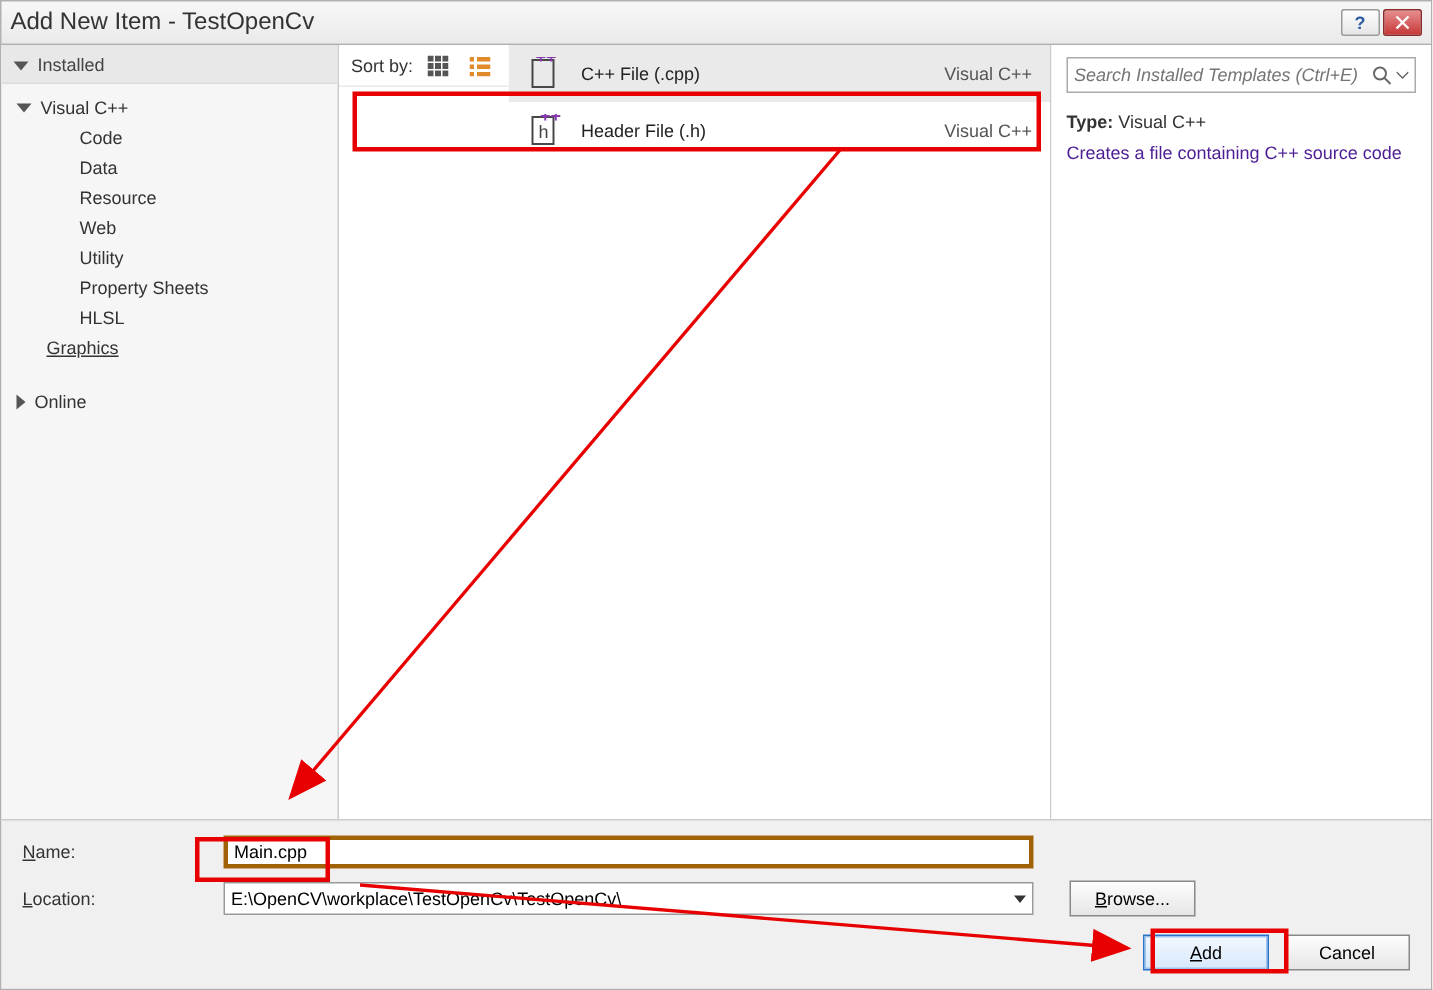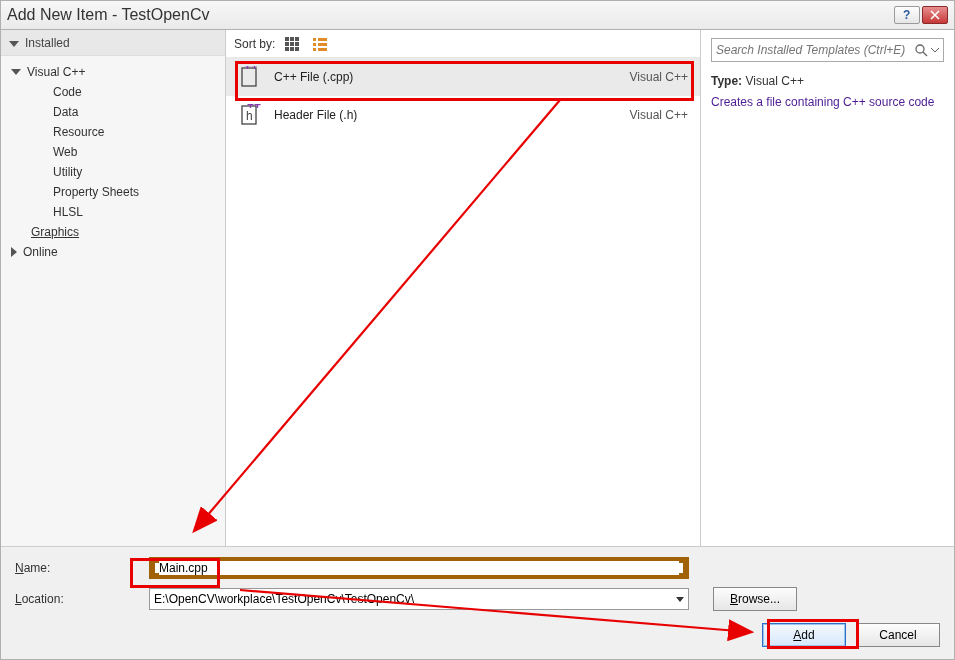--- a/index.html
+++ b/index.html
@@ -24,21 +24,21 @@
 .sidebar-header .tri { width: 0; height: 0; border-left: 5px solid transparent; border-right: 5px solid transparent; border-top: 6px solid #555; margin-right: 6px; transform: translateY(1px); }
 .tree { padding: 6px 0; }
 .tree-item { padding: 3px 8px 3px 22px; color: #333; cursor: default; display: flex; align-items: center; }
 .tree-item.level0 { padding-left: 10px; font-weight: normal; }
 .tree-item.level1 { padding-left: 52px; }
 .tree-item .tri { width: 0; height: 0; border-left: 5px solid transparent; border-right: 5px solid transparent; border-top: 6px solid #555; margin-right: 6px; }
 .tree-item .tri.right { border-top: 5px solid transparent; border-bottom: 5px solid transparent; border-left: 6px solid #555; border-right: none; width:0; height:0; }
 .tree-item.level0-no-indent { padding-left: 30px; text-decoration: underline; }
 
 
-.middle { flex: 1; display: flex; flex-direction: column; border-right: 1px solid #ccc; }
+.middle { flex: 1; display: flex; border-right: 1px solid #ccc; }
 .sort-row { height: 28px; display: flex; align-items: center; padding: 4px 8px; gap: 6px; background: #fff; border-bottom: 1px solid #e8e8e8; }
 .sort-row label { color: #333; }
 .sort-select { flex: 0 0 150px; height: 20px; border: 1px solid #999; background: #fff; padding: 0 4px; display: flex; align-items: center; justify-content: space-between; cursor: default; }
 .sort-select .sel-text { flex:1; }
 .sort-select .sel-arrow { width: 0; height: 0; border-left: 4px solid transparent; border-right: 4px solid transparent; border-top: 5px solid #333; }
 .view-btn { width: 22px; height: 20px; display: flex; align-items: center; justify-content: center; border: 1px solid transparent; }
 .view-btn svg { display:block; }
 
 .template-list { flex: 1; overflow: auto; position: relative; }
 .template-item { height: 38px; display: flex; align-items: center; padding: 0 12px; gap: 12px; cursor: default; }
@@ -62,21 +62,21 @@
 .search-row .mag { width:14px; height:14px; }
 .details .type-row { margin-top: 6px; color: #333; }
 .details .type-row b { font-weight: bold; }
 .details .desc { color: #4c1d95; line-height: 1.35; }
 
 
 .bottom { border-top: 1px solid #ccc; background: #f0f0f0; padding: 10px 14px 12px 14px; display: flex; flex-direction: column; gap: 8px; }
 .form-row { display: flex; align-items: center; gap: 24px; }
 .form-row label { width: 110px; color: #333; }
 .form-row label .ul { text-decoration: underline; }
-.form-row .field { flex: 1; height: 22px; border: 6px solid #a16207; background: #fff; padding: 0 4px; display:flex; align-items:center; }
+.form-row .field { flex: 1; height: 22px; border: 3px solid #a16207; background: #fff; padding: 0 4px; display:flex; align-items:center; }
 .form-row .field input { width:100%; border:none; outline:none; font-size:12px; }
 .form-row .combo { flex: 1; height: 22px; border: 1px solid #999; background: #fff; padding: 0 4px; display: flex; align-items:center; justify-content:space-between; }
 .form-row .combo .sel-arrow { width:0;height:0;border-left:4px solid transparent;border-right:4px solid transparent;border-top:5px solid #333; }
 .btn { height: 24px; min-width: 84px; border: 1px solid #888; background: linear-gradient(#fdfdfd,#e6e6e6); display:flex; align-items:center; justify-content:center; cursor: default; padding: 0 10px; }
 .btn.primary { border: 1px solid #2a72c8; background: linear-gradient(#f4f9ff,#d6e8fb); box-shadow: inset 0 0 0 1px #9cc3ee; }
 .btn .ul { text-decoration: underline; }
 .btn-row { display:flex; justify-content:flex-end; gap:10px; padding-top: 4px; }
 
 
 svg.overlay { position:absolute; top:0; left:0; width:955px; height:660px; pointer-events:none; }
@@ -129,21 +129,21 @@
           </div>
         <div class="tree-item level1">
             <span>Property Sheets</span>
           </div>
         <div class="tree-item level1">
             <span>HLSL</span>
           </div>
         <div class="tree-item level0-no-indent">
             <span>Graphics</span>
           </div>
-        <div class="tree-item level0" style="margin-top:0;">
+        <div class="tree-item level0" style="margin-top:16px;">
           <span class="tri right"></span>
           <span>Online</span>
         </div>
       </div>
     </div>
 
     <div class="middle">
       <div class="sort-row">
         <label>Sort by:</label>
         <div class="view-btn">

